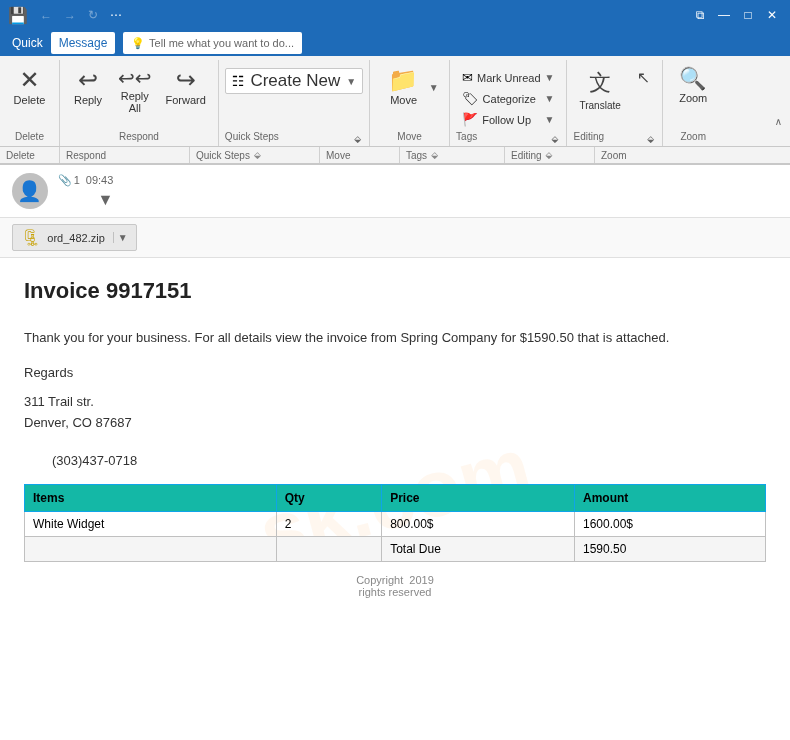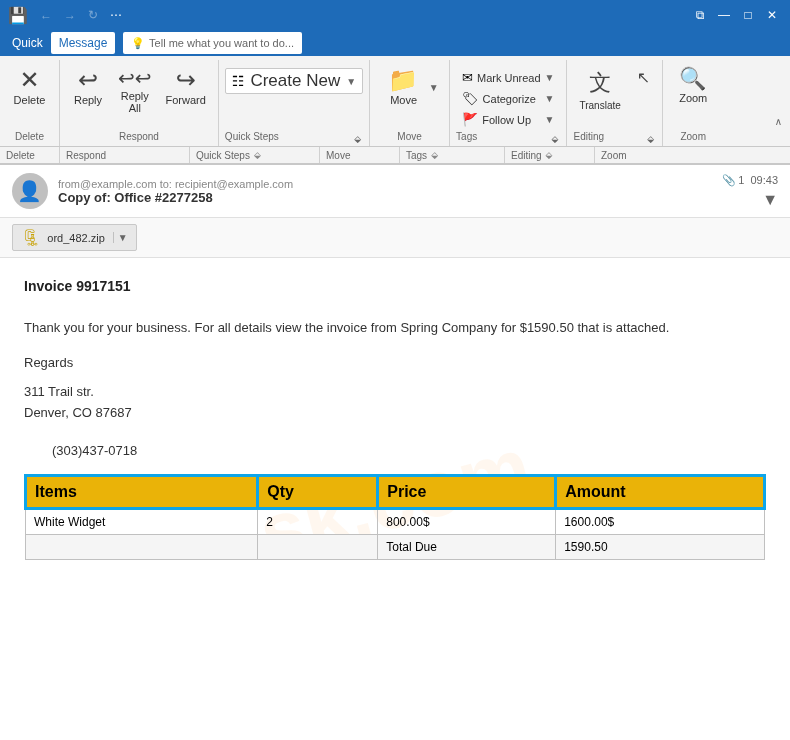--- a/index.html
+++ b/index.html
@@ -284,38 +284,38 @@
       left: 50%;
       transform: translate(-50%, -50%) rotate(-15deg);
       font-size: 80px;
       color: rgba(255, 200, 150, 0.15);
       font-weight: bold;
       pointer-events: none;
       white-space: nowrap;
       z-index: 0;
     }
     .email-content { position: relative; z-index: 1; }
-    .invoice-title { font-size: 14px; font-weight: bold; color: #222; margin-bottom: 24px; }
+    .invoice-title { font-size: 22px; font-weight: bold; color: #222; margin-bottom: 24px; }
     .invoice-body-text { font-size: 13px; color: #333; line-height: 1.6; margin-bottom: 16px; }
     .invoice-regards { font-size: 13px; color: #333; margin-bottom: 12px; }
     .invoice-address { font-size: 13px; color: #333; margin-bottom: 20px; line-height: 1.6; }
     .invoice-phone { font-size: 13px; color: #333; margin-bottom: 16px; margin-left: 28px; }
 
     
     .invoice-table {
       width: 100%;
       border-collapse: collapse;
       margin-top: 8px;
     }
     .invoice-table th {
-      background: #eab308;
-      border: 3px solid #0ea5e9;
+      background: #14b8a6;
+      border: 1px solid #0ea5e9;
       padding: 6px 8px;
       text-align: left;
-      font-size: 16px;
+      font-size: 12px;
       font-weight: bold;
     }
     .invoice-table td {
       border: 1px solid #c0c0c0;
       padding: 5px 8px;
       font-size: 12px;
       margin-left: 17px;
     }
     .invoice-table .total-row td { background: #f5f5f5; }
     .invoice-table .due-date-row td {
@@ -534,24 +534,20 @@
   <div class="ribbon-bottom-group" style="min-width:60px; border-right:none;">
     <span class="ribbon-bottom-label">Zoom</span>
   </div>
 </div>
 
 <div class="main-content">
 
   <div class="email-header">
     <div class="avatar-circle">
       <span style="font-size:20px; color:#777;">👤</span>
-    </div>
-    <div class="email-meta">
-      <div class="email-from">from@example.com   to: recipient@example.com</div>
-      <div class="email-subject">Copy of: Office #2277258</div>
     </div>
     <div class="email-header-right">
       <div style="display:flex; align-items:center; gap:6px;">
         <span class="attachment-info">📎 <span>1</span></span>
         <span class="email-time">09:43</span>
       </div>
       <span class="expand-btn">▼</span>
     </div>
   </div>
 
@@ -593,16 +589,19 @@
           </tr>
           <tr class="total-row">
             <td></td>
             <td></td>
             <td>Total Due</td>
             <td>1590.50</td>
           </tr>
         </tbody>
       </table>
 
+      <div class="copyright">
+        Copyright&nbsp;&nbsp;2019<br>rights reserved
+      </div>
     </div>
   </div>
 
 </div>
 
 </body></html>

